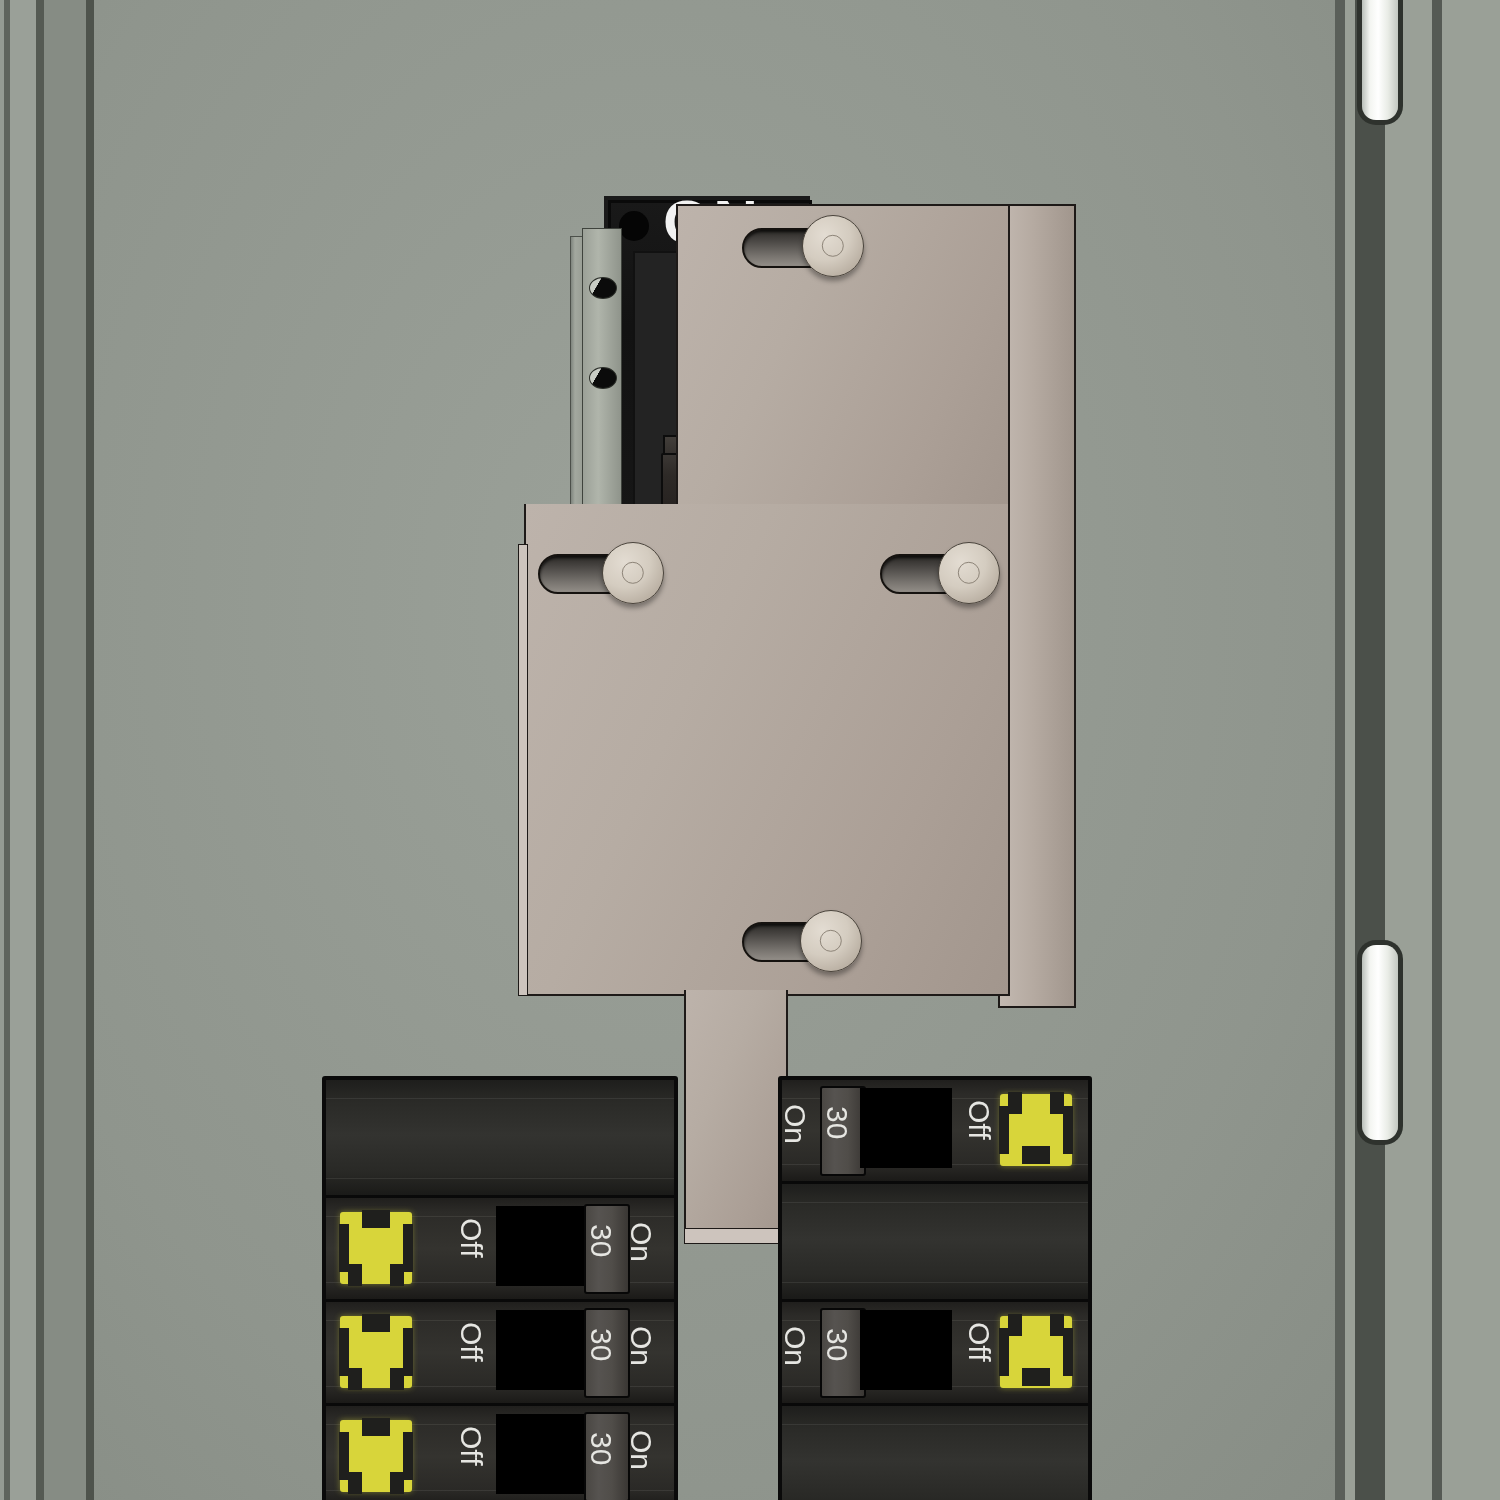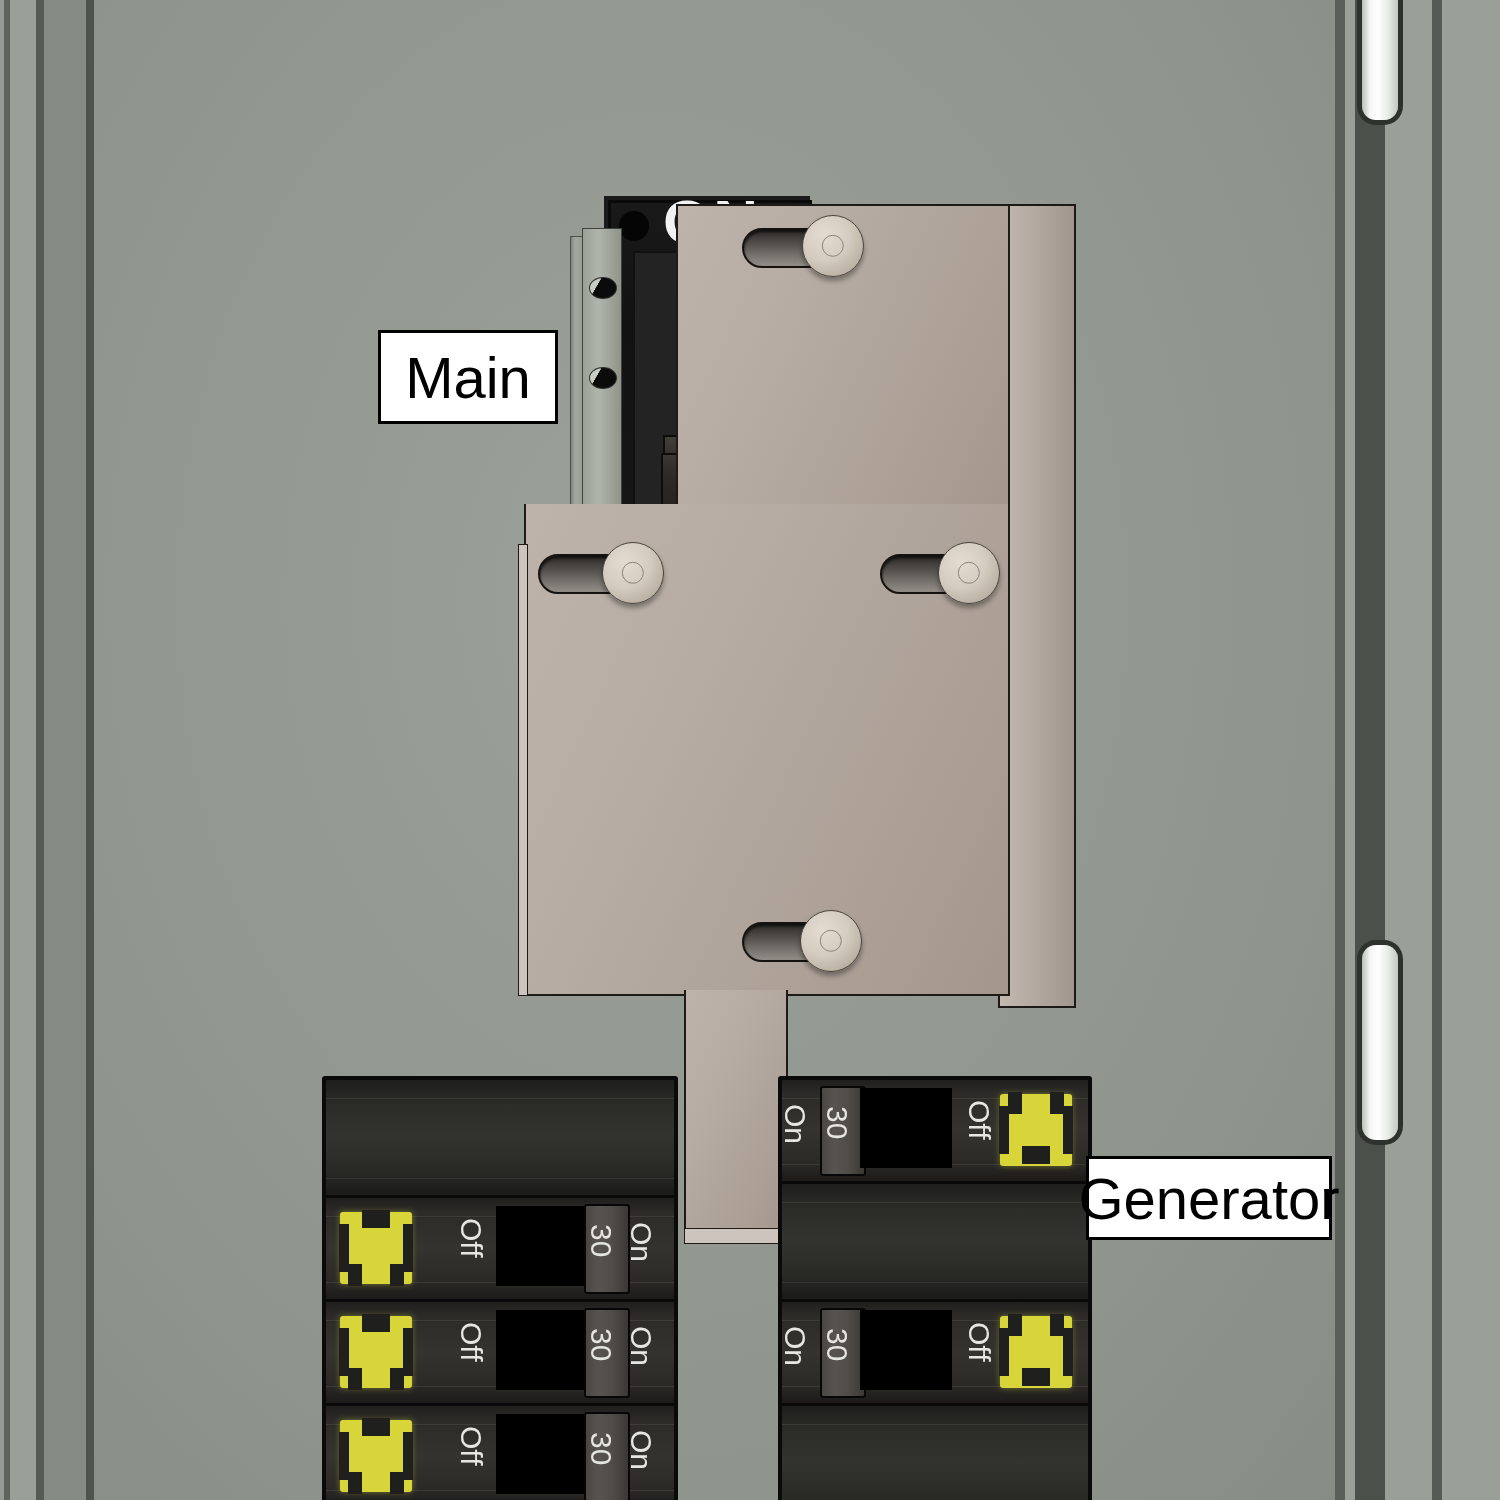--- a/index.html
+++ b/index.html
@@ -249,20 +249,14 @@
           <div class="cut" style="left:-1px;top:12px;width:10px;height:48px;"></div>
           <div class="cut" style="left:63px;top:12px;width:10px;height:48px;"></div>
           <div class="cut" style="left:8px;top:10px;width:56px;height:8px;opacity:0;"></div>
         </div>
       </div>
       <div class="brow blank" style="height: 118px;">
         <div class="sheen" style="top: 18px;"></div>
       </div>
     </div>
 
-  <div class="callout" style="left:378px;top:330px;width:174px;height:88px;font-size:58px;">
-    <span>Main</span>
-  </div>
-  <div class="callout" style="left:1086px;top:1156px;width:240px;height:78px;font-size:58px;">
-    <span>Generator</span>
-  </div>
 
 </div>
 
 </body></html>

